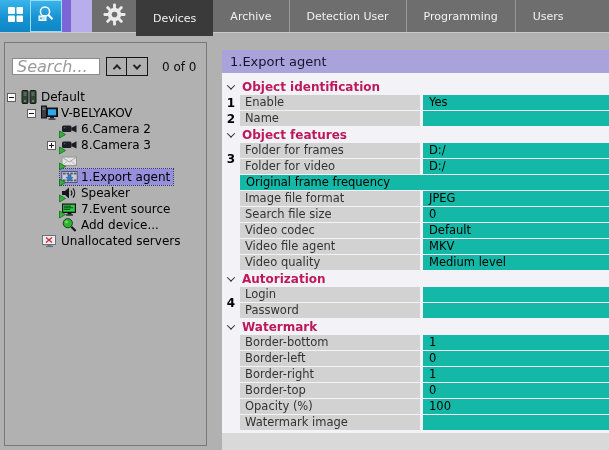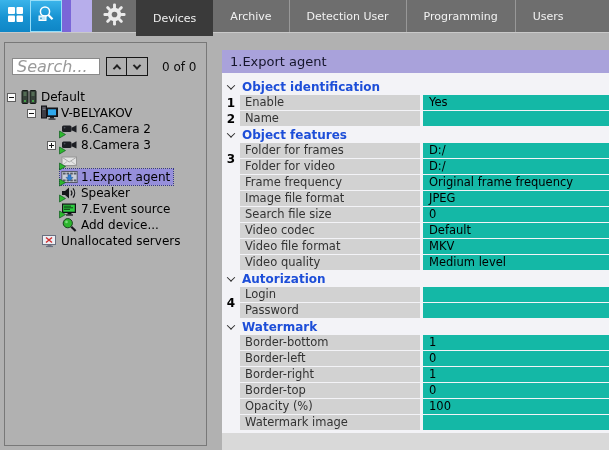--- a/index.html
+++ b/index.html
@@ -53,21 +53,21 @@
 
   
   .main { position:absolute; left:222px; top:50px; width:387px; height:400px; background:#d9d9d9; }
   .main-header { height:23px; background:#a9a2db; color:#15152b; font-size:13px;
                  line-height:23px; padding-left:8px; }
   .ptable { background:#f3f3f7; padding-top:6px; padding-bottom:2px; }
   .sec-row { height:15px; margin-bottom:1px; display:flex; align-items:center; }
   .sec-gutter { width:18px; flex:none; display:flex; align-items:center; justify-content:center; }
   .sec-chevron { width:6px; height:6px; border-right:1.6px solid #2a2a2a; border-bottom:1.6px solid #2a2a2a;
                  transform:rotate(45deg) translate(-1px,-1px); cursor:pointer; }
-  .sec-title { font-weight:bold; font-size:12px; color:#1d4ed8; margin-left:2px; }
+  .sec-title { font-weight:bold; font-size:12px; color:#be185d; margin-left:2px; }
   .group { display:flex; }
   .gutter { width:18px; flex:none; display:flex; align-items:center; justify-content:center;
             font-weight:bold; font-size:12px; color:#000; }
   .grows { flex:1; min-width:0; }
   .prow { display:flex; height:15px; margin-bottom:1px; }
   .plabel { width:180px; flex:none; background:#d2d2d2; font-size:11.5px; color:#333;
             line-height:15px; padding-left:5px; margin-right:3px; overflow:hidden; white-space:nowrap; }
   .pvalue { flex:1; background:#14b8a6; font-size:11.5px; color:#000;
             line-height:15px; padding-left:6px; overflow:hidden; white-space:nowrap; cursor:pointer; }
 </style>
@@ -351,37 +351,36 @@
           <div class="prow">
             <div class="plabel">Folder for video</div>
             <div class="pvalue">D:/</div>
           </div>
         </div>
       </div>
       <div class="group">
         <div class="gutter"></div>
         <div class="grows">
           <div class="prow">
-            <div class="plabel">Frame frequency</div>
             <div class="pvalue">Original frame frequency</div>
           </div>
           <div class="prow">
             <div class="plabel">Image file format</div>
             <div class="pvalue">JPEG</div>
           </div>
           <div class="prow">
             <div class="plabel">Search file size</div>
             <div class="pvalue">0</div>
           </div>
           <div class="prow">
             <div class="plabel">Video codec</div>
             <div class="pvalue">Default</div>
           </div>
           <div class="prow">
-            <div class="plabel">Video file format</div>
+            <div class="plabel">Video file agent</div>
             <div class="pvalue">MKV</div>
           </div>
           <div class="prow">
             <div class="plabel">Video quality</div>
             <div class="pvalue">Medium level</div>
           </div>
         </div>
       </div>
       <div class="sec-row">
         <div class="sec-gutter">

